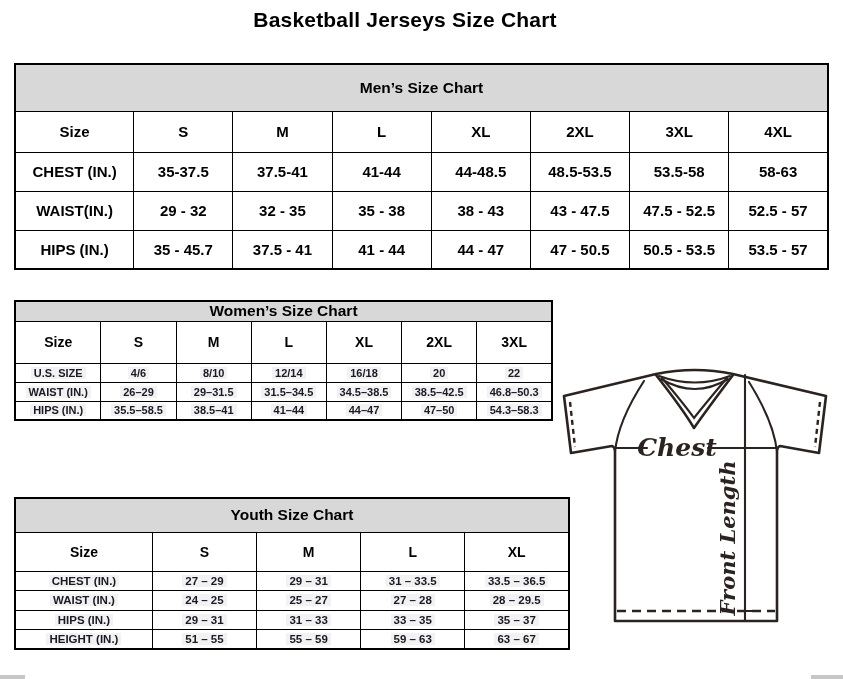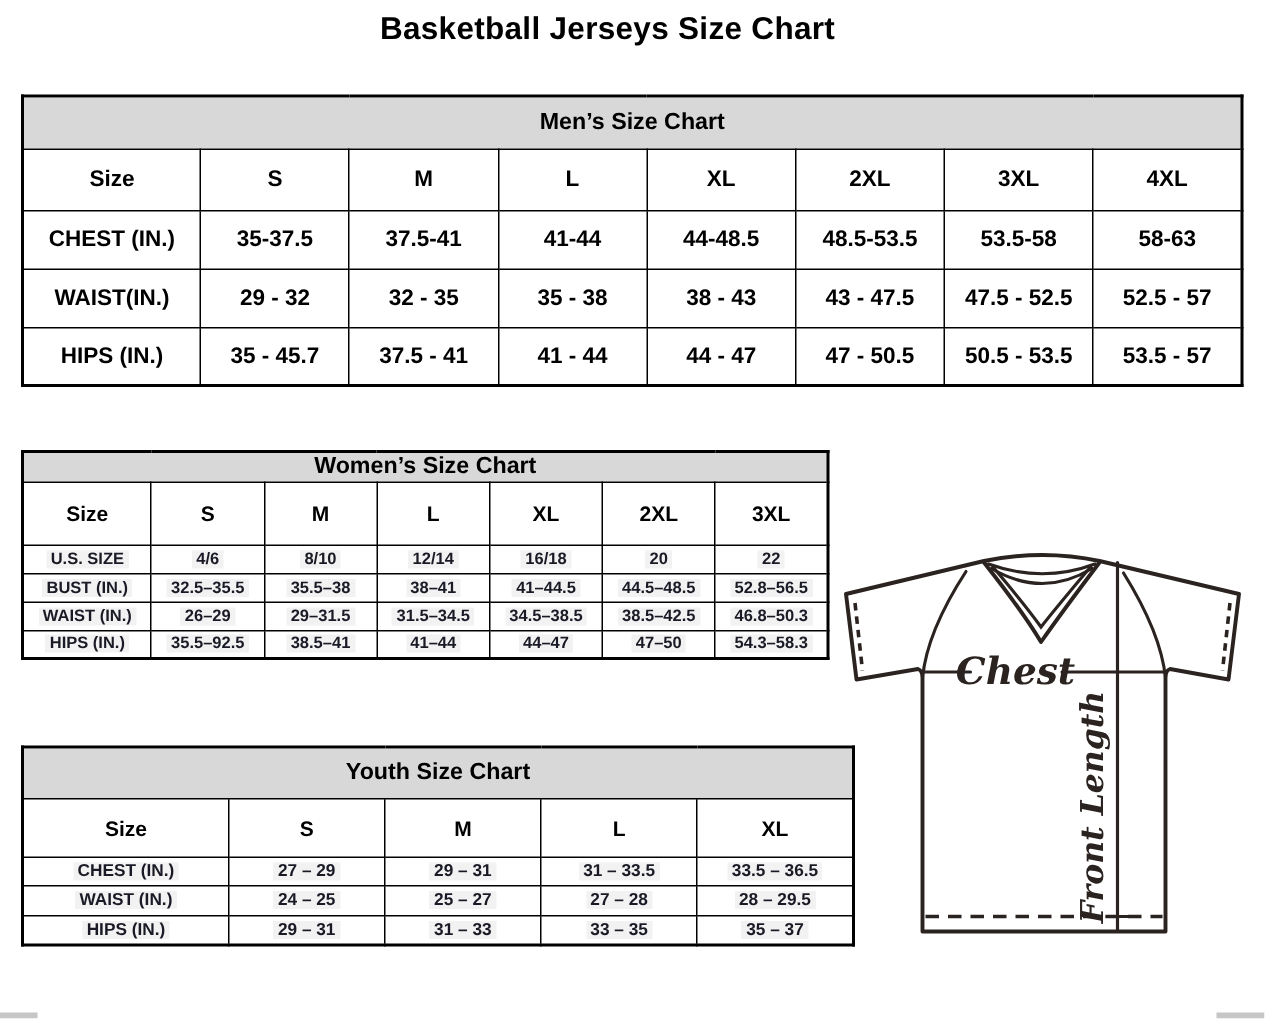--- a/index.html
+++ b/index.html
@@ -17,21 +17,21 @@
 
   table { width:100%; border-collapse:collapse; table-layout:fixed;
           border:2px solid #000; }
   th, td { border:1.5px solid #000; text-align:center; vertical-align:middle;
            font-weight:bold; color:#000; overflow:hidden; white-space:nowrap; }
 
   .title-row th { background:#d8d8d8; font-size:15.5px; }
 
   
   .mens col.c-label { width:14.6%; } .mens col.c-val { width:12.2%; }
-  .mens .title-row th { height:35px; }
+  .mens .title-row th { height:47px; }
   .mens .head-row th  { height:41px; font-size:15px; }
   .mens .data-row td  { height:39px; font-size:15px; }
   .mens .row-label    { font-size:14px; }
 
   
   .womens col.c-label { width:16%; } .womens col.c-val { width:14%; }
   .womens .title-row th { height:20px; }
   .womens .head-row th  { height:42px; font-size:14px; }
   .womens .data-row td  { height:19px; font-size:11px; color:#1a1a26; }
   .womens .row-label    { font-size:11px; }
@@ -154,40 +154,31 @@
           <tr class="data-row">
             <td class="row-label"><span class="hl-l">U.S. SIZE</span></td>
             <td><span class="hl">4/6</span></td>
             <td><span class="hl">8/10</span></td>
             <td><span class="hl">12/14</span></td>
             <td><span class="hl">16/18</span></td>
             <td><span class="hl">20</span></td>
             <td><span class="hl">22</span></td>
           </tr>
           <tr class="data-row">
-            <td class="row-label"><span class="hl-l">BUST (IN.)</span></td>
-            <td><span class="hl">32.5–35.5</span></td>
-            <td><span class="hl">35.5–38</span></td>
-            <td><span class="hl">38–41</span></td>
-            <td><span class="hl">41–44.5</span></td>
-            <td><span class="hl">44.5–48.5</span></td>
-            <td><span class="hl">52.8–56.5</span></td>
-          </tr>
-          <tr class="data-row">
             <td class="row-label"><span class="hl-l">WAIST (IN.)</span></td>
             <td><span class="hl">26–29</span></td>
             <td><span class="hl">29–31.5</span></td>
             <td><span class="hl">31.5–34.5</span></td>
             <td><span class="hl">34.5–38.5</span></td>
             <td><span class="hl">38.5–42.5</span></td>
             <td><span class="hl">46.8–50.3</span></td>
           </tr>
           <tr class="data-row">
             <td class="row-label"><span class="hl-l">HIPS (IN.)</span></td>
-            <td><span class="hl">35.5–92.5</span></td>
+            <td><span class="hl">35.5–58.5</span></td>
             <td><span class="hl">38.5–41</span></td>
             <td><span class="hl">41–44</span></td>
             <td><span class="hl">44–47</span></td>
             <td><span class="hl">47–50</span></td>
             <td><span class="hl">54.3–58.3</span></td>
           </tr>
         </tbody>
       </table>
   </div>
 
@@ -225,20 +216,27 @@
             <td><span class="hl">27 – 28</span></td>
             <td><span class="hl">28 – 29.5</span></td>
           </tr>
           <tr class="data-row">
             <td class="row-label"><span class="hl-l">HIPS (IN.)</span></td>
             <td><span class="hl">29 – 31</span></td>
             <td><span class="hl">31 – 33</span></td>
             <td><span class="hl">33 – 35</span></td>
             <td><span class="hl">35 – 37</span></td>
           </tr>
+          <tr class="data-row">
+            <td class="row-label"><span class="hl-l">HEIGHT (IN.)</span></td>
+            <td><span class="hl">51 – 55</span></td>
+            <td><span class="hl">55 – 59</span></td>
+            <td><span class="hl">59 – 63</span></td>
+            <td><span class="hl">63 – 67</span></td>
+          </tr>
         </tbody>
       </table>
   </div>
 
   <svg class="jersey" viewBox="0 0 274 262">
 
     <path class="outline" d="M 98,8 Q 137,0 175,8 L 268,30 L 261,87 L 222,80 Q 219,81 219,86 L 219,255 L 57,255 L 57,86 Q 57,81 54,80 L 13,87 L 6,30 Z"></path>
 
     <path class="thin" d="M 101,10 Q 137,23 172,10"></path>
     <path class="thin" d="M 103,13 Q 137,33 170,13"></path>

